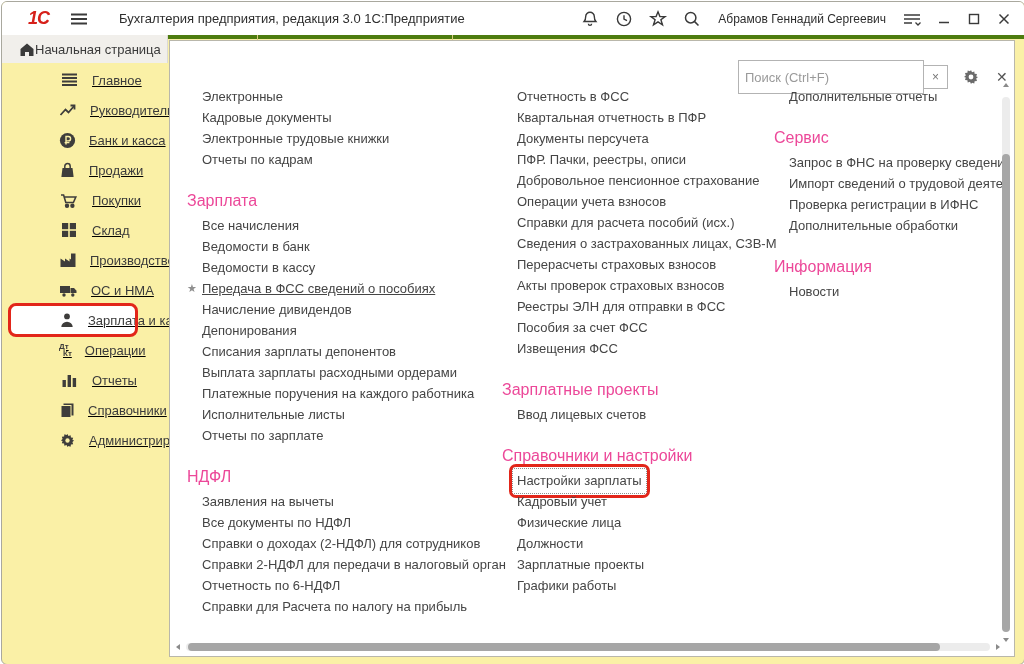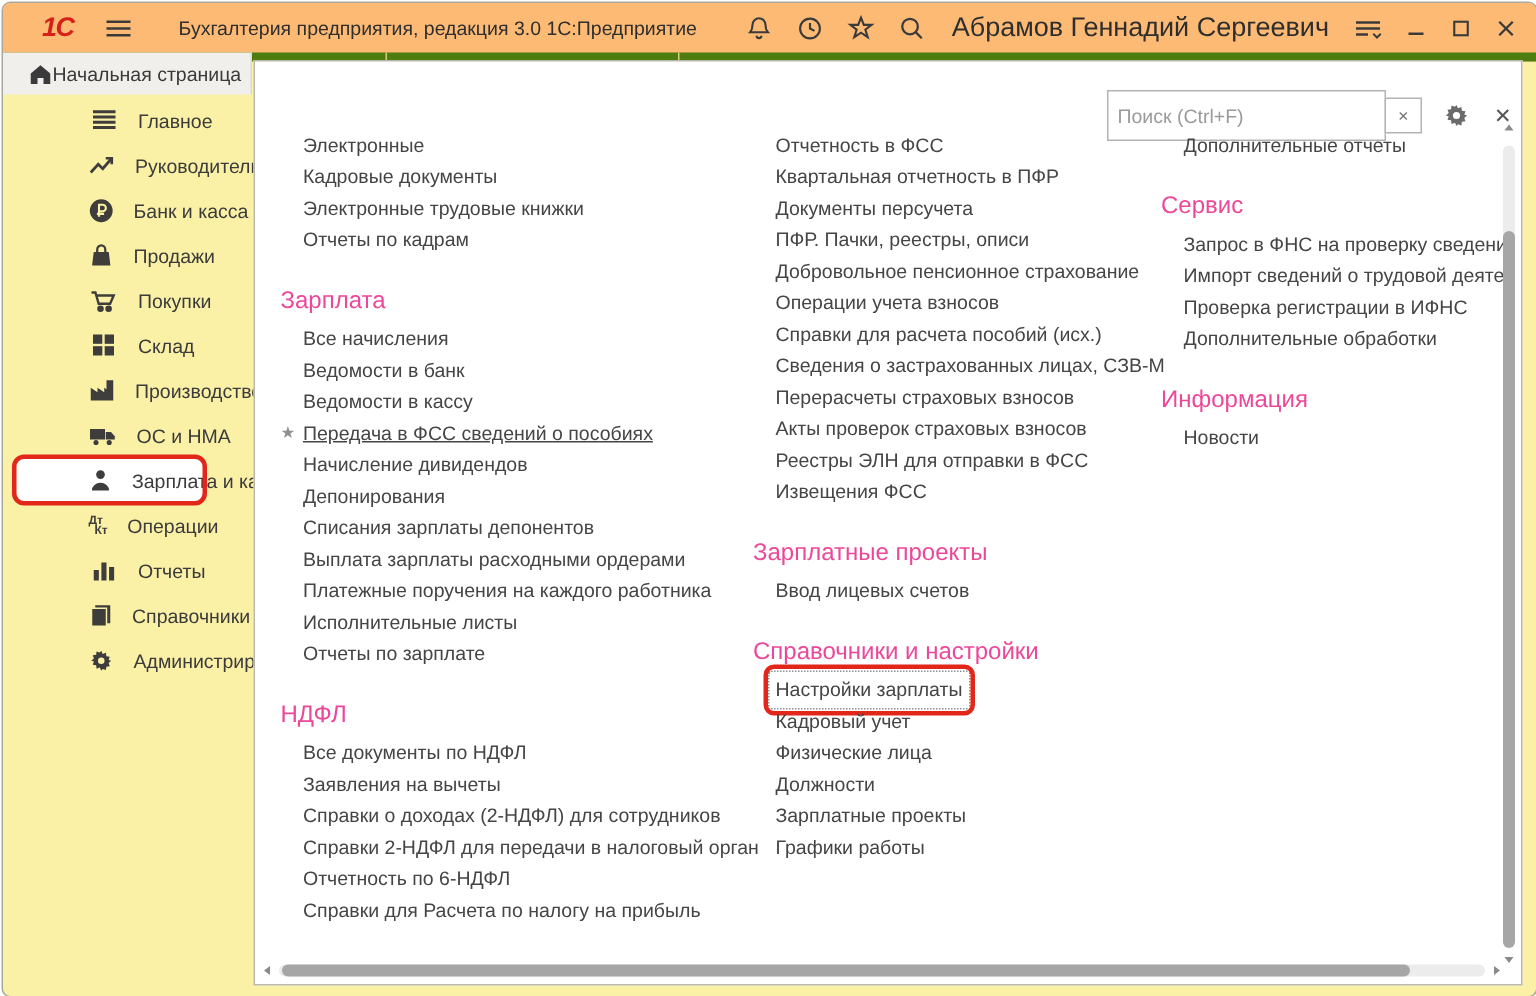--- a/index.html
+++ b/index.html
@@ -1,33 +1,33 @@
 <!DOCTYPE html>
 <html><head>
 <meta charset="utf-8">
 <style>
   html,body{margin:0;padding:0;background:#fff;font-family:"Liberation Sans",sans-serif;}
   #window{position:relative;width:1022px;height:662px;margin:1px;background:#faf0a6;
           border:1px solid #a9a89e;border-radius:6px;overflow:hidden;}
   
-  .titlebar{position:absolute;top:0;left:0;right:0;height:33px;background:#fdba74;
-            border-bottom:6px solid #4d7c0f;display:flex;align-items:center;}
+  .titlebar{position:absolute;top:0;left:0;right:0;height:33px;background:#ffffff;
+            border-bottom:4px solid #4d7c0f;display:flex;align-items:center;}
   .logo{margin-left:26px;font-size:18px;font-weight:bold;font-style:italic;
         color:#d6201a;letter-spacing:-1px;}
   .hamburger{margin-left:20px;display:flex;cursor:pointer;}
   .wtitle{margin-left:30px;font-size:13px;color:#2e2e2e;white-space:nowrap;}
   .tb-right{margin-left:auto;display:flex;align-items:center;gap:14px;padding-right:12px;}
   .tb-ic{display:flex;align-items:center;cursor:pointer;}
-  .user{font-size:18px;color:#2e2e2e;margin:0 2px;white-space:nowrap;cursor:pointer;}
+  .user{font-size:12px;color:#2e2e2e;margin:0 2px;white-space:nowrap;cursor:pointer;}
   .wbtn{display:flex;align-items:center;cursor:pointer;}
   
   .home-tab{position:absolute;top:33px;left:0;width:166px;height:28px;background:#f1efeb;
             box-sizing:border-box;border-right:1px solid #dcdad2;display:flex;
             align-items:center;gap:0;padding-left:17px;font-size:13px;color:#3a3a3a;cursor:pointer;}
-  .sidebar{position:absolute;top:63px;left:0;width:140px;bottom:0;}
+  .sidebar{position:absolute;top:63px;left:0;width:140px;bottom:0;text-decoration:underline;}
   .side-item{display:flex;align-items:center;height:30px;padding-left:17px;gap:13px;
              font-size:13px;color:#3b3b3b;cursor:pointer;white-space:nowrap;}
   .side-ic{width:20px;display:flex;justify-content:center;align-items:center;margin-left:40px;}
   .side-item.selected{background:#fff;border-radius:5px;margin:0 5px 0 7px;padding-left:10px;align-items:center;}
   .side-item.annotated{position:relative;}
   .side-item.annotated::after{content:"";position:absolute;inset:-2px -1px;
              border:3px solid #e2261a;border-radius:8px;pointer-events:none;}
   .dtkt{display:flex;flex-direction:column;font-size:8px;line-height:7px;font-weight:bold;color:#3e3d3b;}
   .dtkt span:last-child{margin-left:4px;}
   
@@ -341,22 +341,22 @@
           <div class="link-item"><span class="txt">Депонирования</span></div>
           <div class="link-item"><span class="txt">Списания зарплаты депонентов</span></div>
           <div class="link-item"><span class="txt">Выплата зарплаты расходными ордерами</span></div>
           <div class="link-item"><span class="txt">Платежные поручения на каждого работника</span></div>
           <div class="link-item"><span class="txt">Исполнительные листы</span></div>
           <div class="link-item"><span class="txt">Отчеты по зарплате</span></div>
         </div>
       <h3 class="sec">НДФЛ</h3>
       <div class="items">
 
-      <div class="link-item"><span class="txt">Все документы по НДФЛ</span></div>
-          <div class="link-item"><span class="txt">Заявления на вычеты</span></div>
+      <div class="link-item"><span class="txt">Заявления на вычеты</span></div>
+          <div class="link-item"><span class="txt">Все документы по НДФЛ</span></div>
           <div class="link-item"><span class="txt">Справки о доходах (2-НДФЛ) для сотрудников</span></div>
           <div class="link-item"><span class="txt">Справки 2-НДФЛ для передачи в налоговый орган</span></div>
           <div class="link-item"><span class="txt">Отчетность по 6-НДФЛ</span></div>
           <div class="link-item"><span class="txt">Справки для Расчета по налогу на прибыль</span></div>
         </div>
     </div>
 
     <div class="col col2">
       <div class="items">
 
@@ -364,20 +364,21 @@
           <div class="link-item"><span class="txt">Квартальная отчетность в ПФР</span></div>
           <div class="link-item"><span class="txt">Документы персучета</span></div>
           <div class="link-item"><span class="txt">ПФР. Пачки, реестры, описи</span></div>
           <div class="link-item"><span class="txt">Добровольное пенсионное страхование</span></div>
           <div class="link-item"><span class="txt">Операции учета взносов</span></div>
           <div class="link-item"><span class="txt">Справки для расчета пособий (исх.)</span></div>
           <div class="link-item"><span class="txt">Сведения о застрахованных лицах, СЗВ-М</span></div>
           <div class="link-item"><span class="txt">Перерасчеты страховых взносов</span></div>
           <div class="link-item"><span class="txt">Акты проверок страховых взносов</span></div>
           <div class="link-item"><span class="txt">Реестры ЭЛН для отправки в ФСС</span></div>
+          <div class="link-item"><span class="txt">Пособия за счет ФСС</span></div>
           <div class="link-item"><span class="txt">Извещения ФСС</span></div>
         </div>
       <h3 class="sec">Зарплатные проекты</h3>
       <div class="items">
 
       <div class="link-item"><span class="txt">Ввод лицевых счетов</span></div>
         </div>
       <h3 class="sec">Справочники и настройки</h3>
       <div class="items">
 

